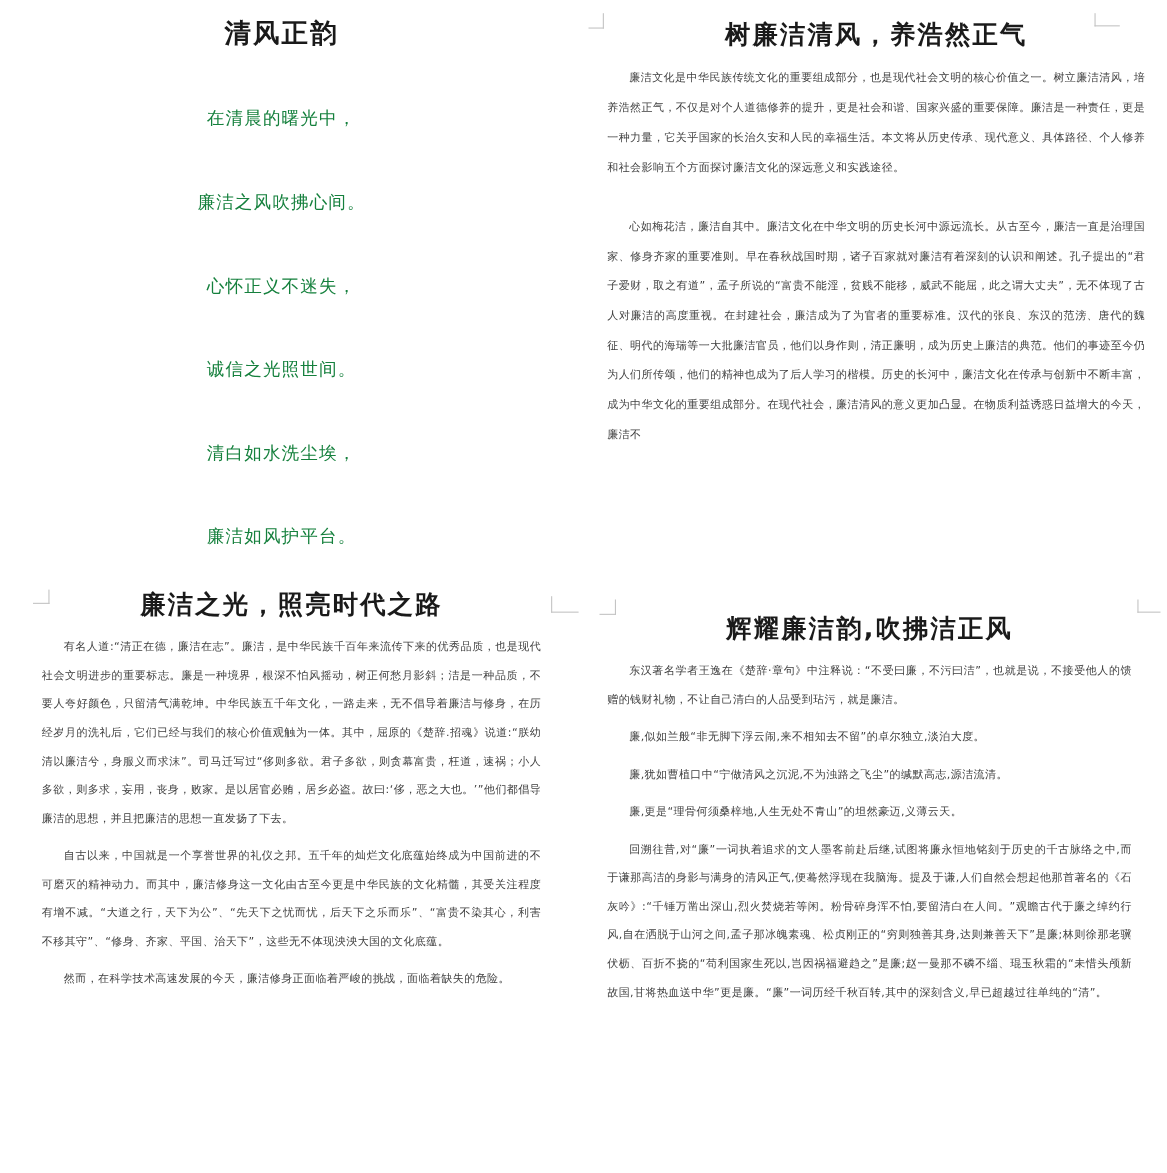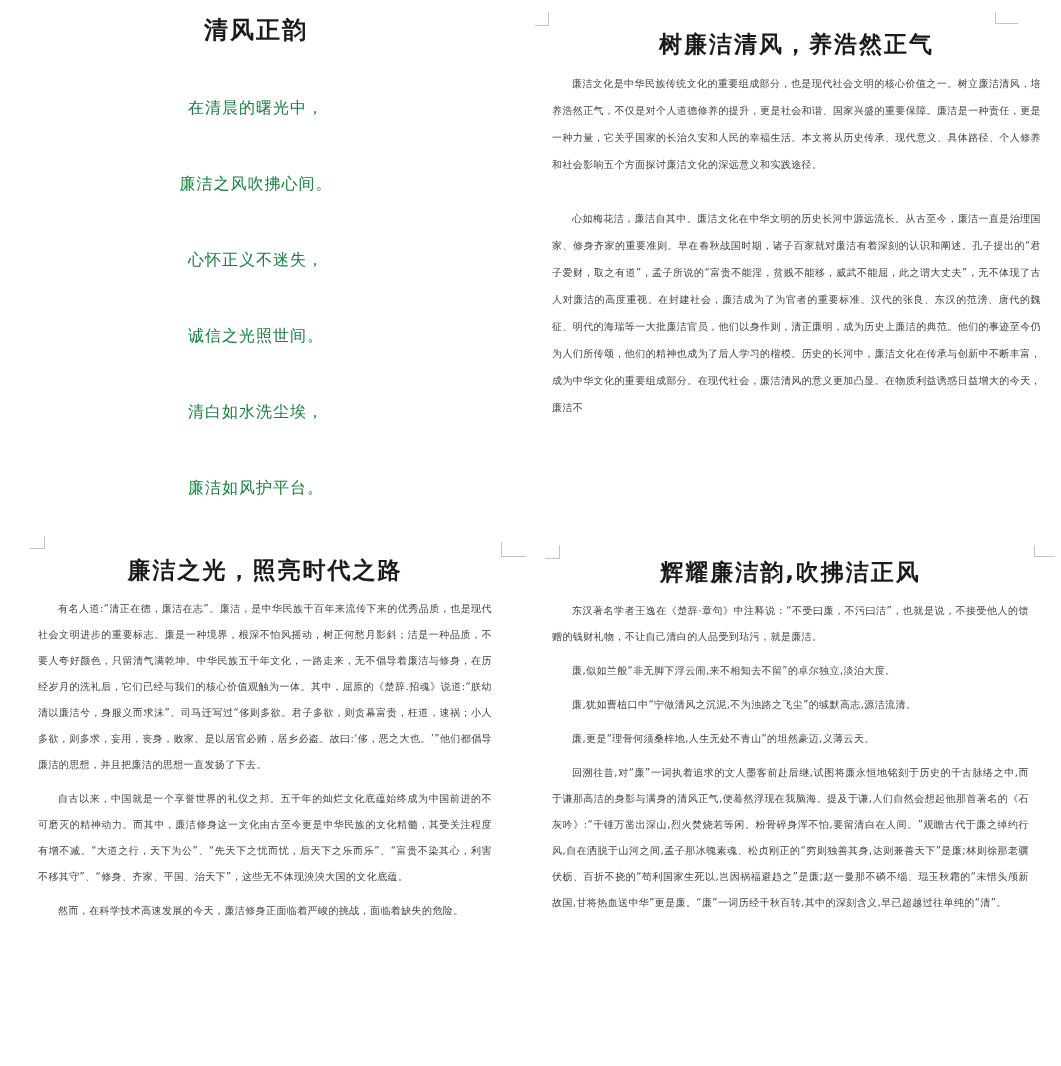--- a/index.html
+++ b/index.html
@@ -11,22 +11,22 @@
     overflow: hidden;
     position: relative;
   }
   .page {
     position: absolute;
     background: #ffffff;
     overflow: hidden;
     box-sizing: border-box;
   }
   #page-tl { left: 0;     top: 0;     width: 530px; height: 540px; padding: 14px 30px 0 12px; }
-  #page-tr { left: 531px; top: 12px;     width: 530px; height: 540px; padding: 16px 12px 0 13px; }
-  #page-bl { left: 0;     top: 540px; width: 530px; height: 526px; padding: 14px 30px 0 30px; }
+  #page-tr { left: 531px; top: 0;     width: 530px; height: 540px; padding: 16px 12px 0 13px; }
+  #page-bl { left: 0;     top: 520px; width: 530px; height: 526px; padding: 14px 30px 0 30px; }
   #page-br { left: 531px; top: 540px; width: 530px; height: 526px; padding: 16px 24px 4px 13px; }
 
   .doc-title {
     font-size: 23px;
     font-weight: bold;
     color: #1a1a1a;
     text-align: center;
     letter-spacing: 2px;
     margin: 0 0 10px 0;
     line-height: 32px;

